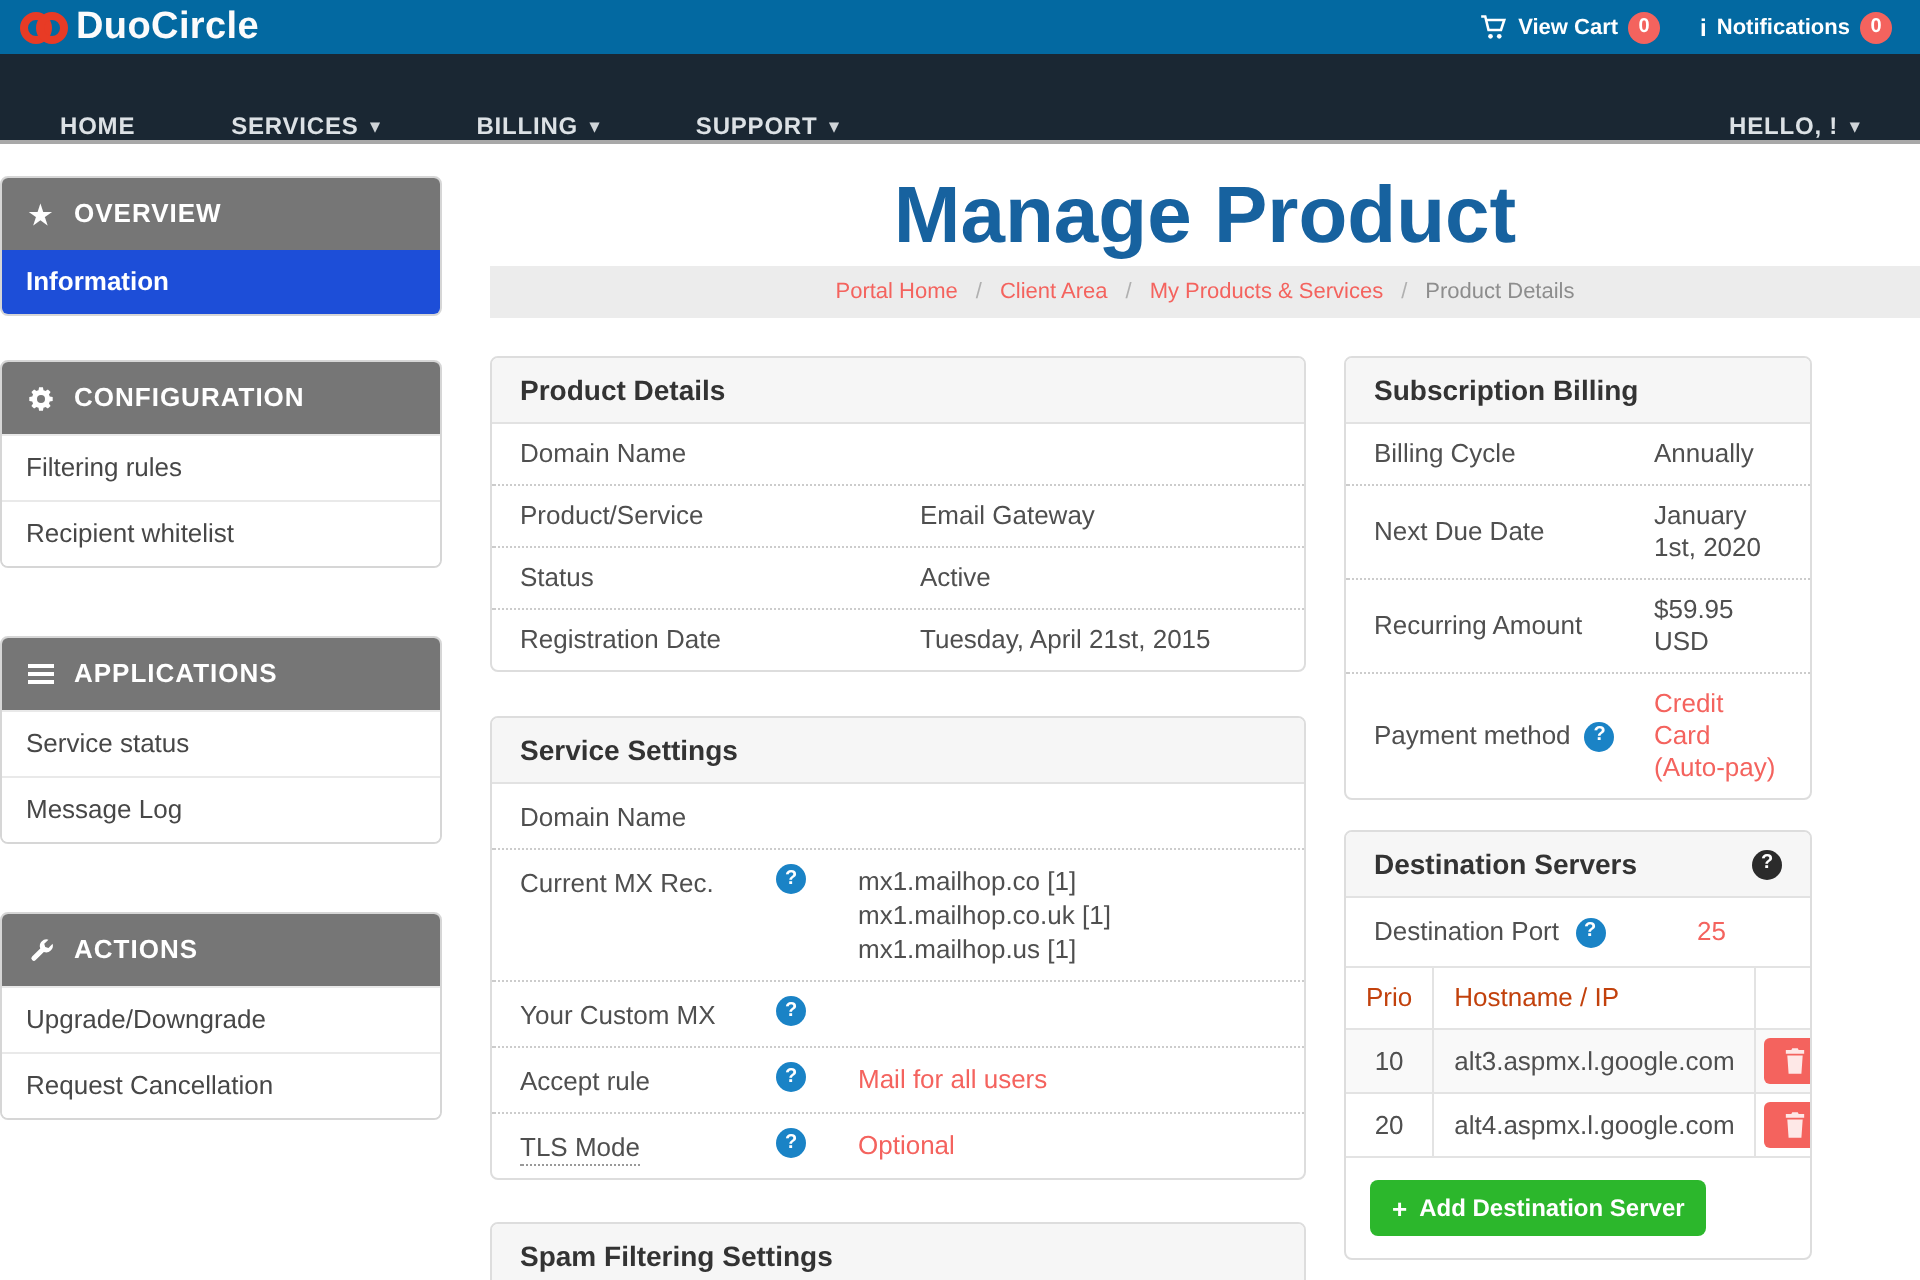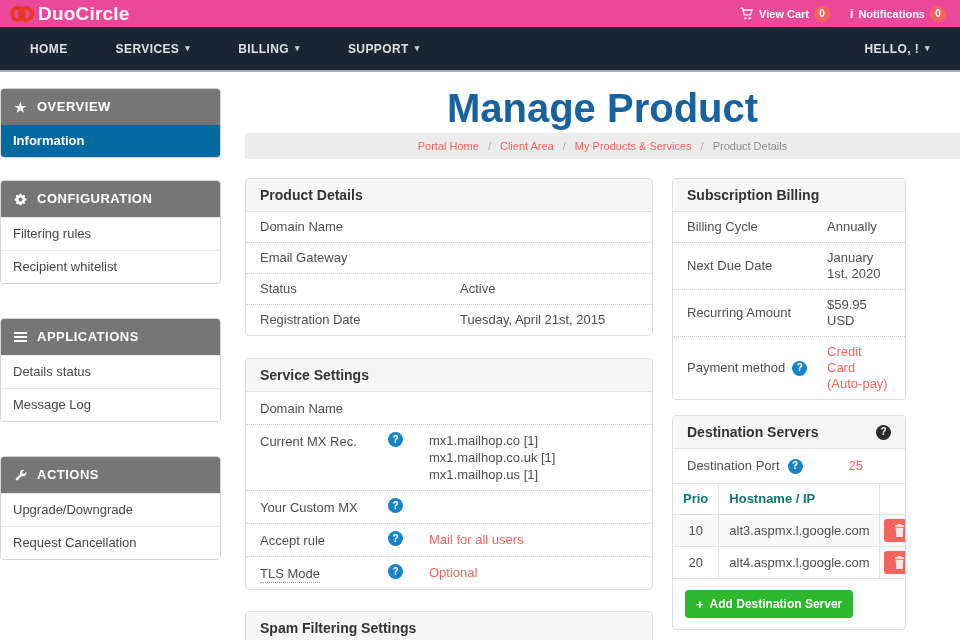--- a/index.html
+++ b/index.html
@@ -4,51 +4,51 @@
 <style>
   * { box-sizing: border-box; margin: 0; padding: 0; }
   html,body { background:#fff; }
   .screen {
     position: relative; width: 960px; height: 640px; overflow: hidden;
     background:#fff; font-family:"Liberation Sans", sans-serif;
   }
   a { text-decoration: none; }
 
   
-  .topbar { height:27px; background:#ec4899; display:flex; align-items:center; padding:0 10px; }
+  .topbar { height:27px; background:#0369a1; display:flex; align-items:center; padding:0 10px; }
   .brand { display:flex; align-items:center; }
   .logo { display:inline-flex; align-items:center; margin-right:4px; }
   .ring { display:inline-block; width:16px; height:16px; border:4px solid #e83b25; border-radius:50%; }
   .ring.r2 { margin-left:-8px; }
   .brand-text { color:#fbfbfb; font-size:19px; font-weight:bold; letter-spacing:.2px; }
   .top-links { margin-left:auto; display:flex; align-items:center; gap:20px; padding-right:4px; }
   .top-link { display:flex; align-items:center; gap:5px; color:#fff; font-size:11px; font-weight:bold; cursor:pointer; }
   .badge { background:#f4635e; color:#fff; width:16px; height:16px; border-radius:50%;
            font-size:10px; font-weight:bold; display:inline-flex; align-items:center; justify-content:center; }
   .info-ic { font-style:normal; font-weight:bold; font-size:12px; }
 
   
-  .navbar { height:45px; background:#1a2733; display:flex; align-items:center; padding:0 30px;
+  .navbar { height:45px; background:#1a2733; display:flex; align-items:flex-end; padding:0 30px;
             border-bottom:2px solid #a8a8a8; }
   .nav-item { color:#dce1e5; font-size:12px; font-weight:bold; letter-spacing:.4px;
               margin-right:48px; display:flex; align-items:center; gap:6px; cursor:pointer; }
   .nav-user { margin-left:auto; margin-right:0; }
   .caret { font-size:9px; color:#cfd4d8; line-height:1; }
 
   
   .sidebar { position:absolute; left:0; top:88px; width:221px; }
   .side-box { border:1px solid #d6d6d6; border-radius:4px; overflow:hidden; background:#fff; margin-bottom:34px; }
   .side-box.first { margin-bottom:22px; }
   .side-head { background:#767676; color:#fff; font-size:13px; font-weight:bold; letter-spacing:.5px;
                padding:10px 12px; display:flex; align-items:center; gap:9px; line-height:16px; }
   .side-ic { width:15px; display:inline-flex; justify-content:center; align-items:center; color:#fff; font-size:13px; line-height:1; }
   .stripes { width:13px; height:11px; background:repeating-linear-gradient(to bottom,#fff 0 2px,transparent 2px 4px); }
   .side-item { display:block; padding:8px 12px; font-size:13px; line-height:16px; color:#474747;
                border-top:1px solid #e9e9e9; background:#fff; cursor:pointer; }
-  .side-item.active { background:#0369a1; color:#fff; font-weight:bold; border-top:none; }
+  .side-item.active { background:#1d4ed8; color:#fff; font-weight:bold; border-top:none; }
 
   
   .main { position:absolute; left:245px; top:88px; width:715px; }
   .page-title { text-align:center; font-size:40px; font-weight:bold; color:#17629f; line-height:40px; }
   .breadcrumb { margin-top:5px; background:#ececec; height:26px; display:flex; align-items:center;
                 justify-content:center; font-size:11px; gap:9px; }
   .bc-link { color:#f4635e; cursor:pointer; }
   .bc-sep { color:#b0b0b0; }
   .bc-current { color:#8d8d8d; }
 
@@ -80,21 +80,21 @@
            font-weight:bold; display:inline-flex; align-items:center; justify-content:center;
            flex:none; line-height:1; cursor:pointer; }
   .qicon.dark { background:#2b2b2b; }
 
   .port-row { display:flex; align-items:center; padding:9px 14px; font-size:13px; color:#4f4f4f; line-height:16px; }
   .port-row .qicon { margin-left:8px; }
   .port-val { margin-left:46px; color:#f4635e; }
 
   .dest-table { width:100%; border-collapse:collapse; font-size:13px; color:#4f4f4f; }
   .dest-table th, .dest-table td { border:1px solid #e3e3e3; padding:7px 10px; text-align:left; line-height:16px; }
-  .dest-table th { font-weight:bold; color:#0f766e; }
+  .dest-table th { font-weight:normal; color:#c2410c; }
   .dest-table th:first-child, .dest-table td:first-child { border-left:none; width:52px; text-align:center; }
   .dest-table th:last-child, .dest-table td:last-child { border-right:none; width:46px; text-align:center; padding:4px; }
   .dest-table tr.stripe td { background:#f9f9f9; }
   .del-btn { background:#f4635e; border:none; border-radius:3px; width:30px; height:23px;
              display:inline-flex; align-items:center; justify-content:center; cursor:pointer; vertical-align:middle; }
   .btn-wrap { padding:11px 12px; }
   .btn-green { background:#2cb72c; color:#fff; border:none; border-radius:4px; font-size:12px; font-weight:bold;
                padding:7px 11px; display:inline-flex; align-items:center; gap:6px; font-family:inherit; cursor:pointer; }
   .plus-ic { font-size:13px; font-weight:bold; line-height:1; }
 </style>
@@ -176,21 +176,21 @@
       <a class="side-item">Recipient whitelist</a>
     </section>
 
     <section class="side-box">
       <div class="side-head">
         <span class="side-ic">
             <span class="stripes"></span>
           </span>
         <span>APPLICATIONS</span>
       </div>
-      <a class="side-item">Details status</a>
+      <a class="side-item">Service status</a>
       <a class="side-item">Message Log</a>
     </section>
 
     <section class="side-box">
       <div class="side-head">
         <span class="side-ic">
           <svg width="13" height="13" viewBox="0 0 24 24">
               <path fill="#fff" d="M22.7 5.3a6.2 6.2 0 0 1-8.1 7.6l-7.5 7.5a2.3 2.3 0 0 1-3.3-3.3l7.5-7.5a6.2 6.2 0 0 1 7.6-8.1L15 5.4l.9 3 3 .9 3.8-4z"></path>
             </svg>
         </span>
@@ -220,20 +220,23 @@
 
         <section class="panel">
           <div class="panel-head">Product Details</div>
           <div class="prow">
             <div class="plbl">
                 <span>Domain Name</span>
               </div>
             <div class="pval"></div>
           </div>
           <div class="prow">
+            <div class="plbl">
+                <span>Product/Service</span>
+              </div>
             <div class="pval">Email Gateway</div>
           </div>
           <div class="prow">
             <div class="plbl">
                 <span>Status</span>
               </div>
             <div class="pval">Active</div>
           </div>
           <div class="prow">
             <div class="plbl">

